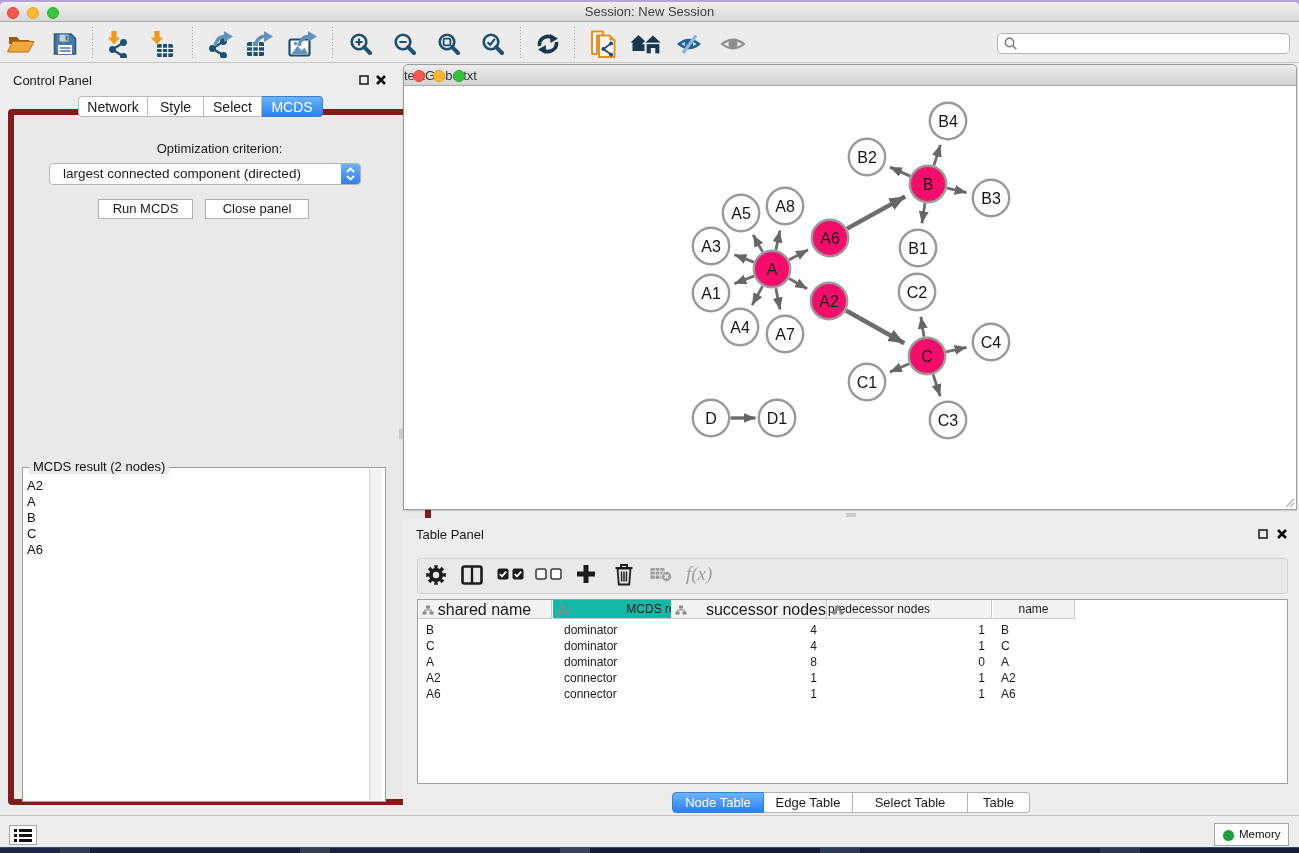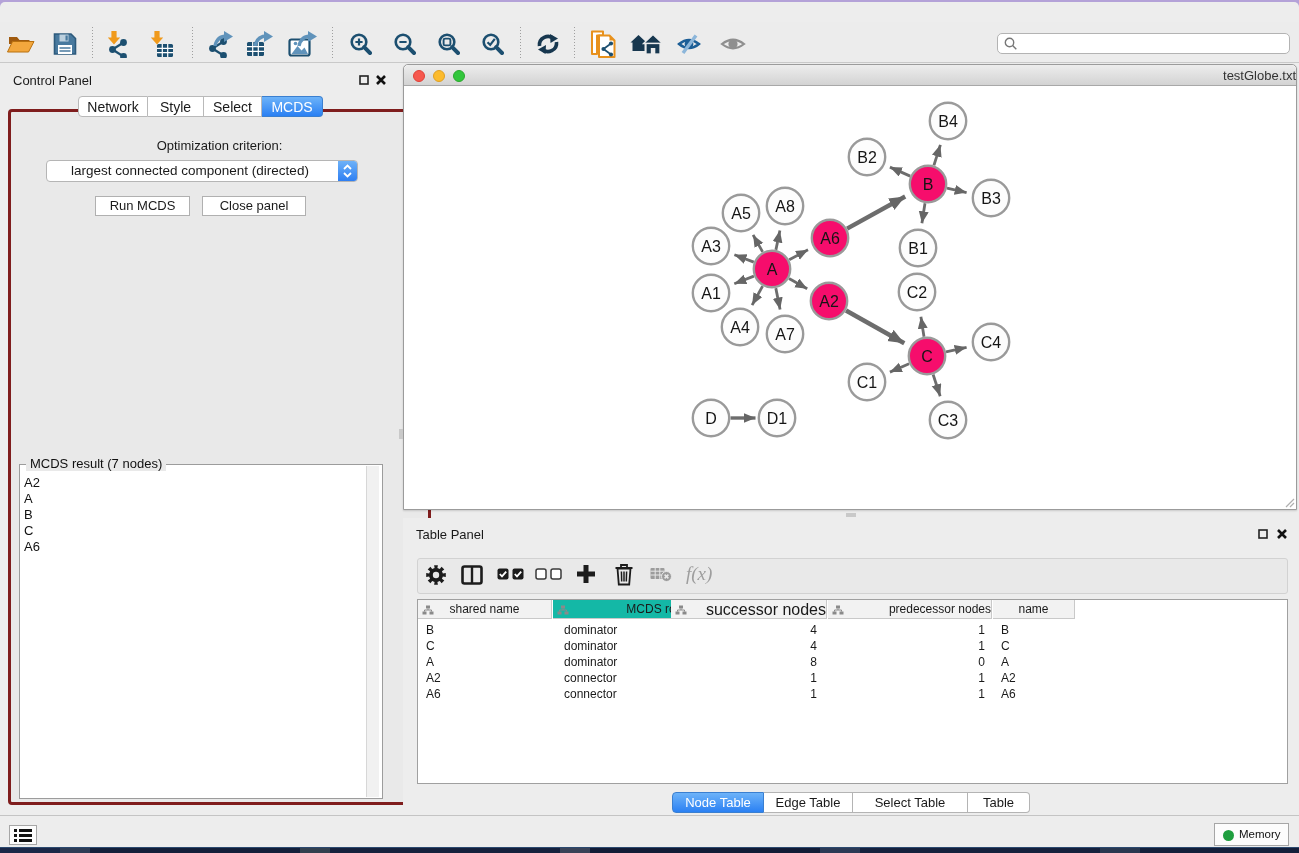--- a/index.html
+++ b/index.html
@@ -5,31 +5,36 @@
 .abs{position:absolute}
 #deskbot{position:absolute;left:0;bottom:0;width:1299px;height:6px;background:linear-gradient(90deg,#1a2747 0 60px,#2e3c55 60px 90px,#141f3a 90px 300px,#33404f 300px 330px,#16213d 330px 560px,#3a4358 560px 590px,#121c36 590px 820px,#2c3a55 820px 860px,#16213d 860px 1100px,#2a3850 1100px 1140px,#141f3a 1140px 1299px);border-top:1px solid #2c4a70}
 #win{position:absolute;left:0;top:2px;width:1299px;height:845px;background:#ededed;border-radius:5px 5px 0 0;overflow:hidden}
 #titlebar{position:absolute;left:0;top:0;width:100%;height:20px;background:linear-gradient(#f0f0f0,#d7d7d7);border-bottom:1px solid #acacac;text-align:center;font-size:13px;color:#3c3c3c;line-height:20px}
 .tl{position:absolute;width:12px;height:12px;border-radius:50%;top:5px}
 #toolbar{position:absolute;left:0;top:20px;width:100%;height:41px;background:#ececec;border-bottom:1px solid #c9c9c9}
 .tsep{position:absolute;top:5px;width:1px;height:32px;background-image:repeating-linear-gradient(#9f9f9f 0 1px,transparent 1px 3px)}
 #search{position:absolute;left:997px;top:11px;width:293px;height:21px;background:#fff;border:1px solid #b3b3b3;border-radius:5px}
 #cpanel{position:absolute;left:0;top:61px;width:403px;height:752px;background:#ededed}
 .tab{position:absolute;top:94px;height:21px;background:#fff;border:1px solid #b9b9b9;border-left:none;font-size:14px;color:#1a1a1a;text-align:center;line-height:20px;z-index:3}
-#tabpanel{position:absolute;left:8px;top:107px;width:423px;height:696px;background:#e9e9e9;border:3px solid #7f1d1d;border-radius:4px}
+#tabpanel{position:absolute;left:8px;top:107px;width:423px;height:696px;background:#e9e9e9;border:6px solid #7f1d1d;border-radius:4px}
 .btn{position:absolute;top:84px;height:20px;background:#fff;border:1px solid #b0b0b0;border-radius:0;font-size:13px;color:#1a1a1a;text-align:center;line-height:18px}
 #gwin{position:absolute;left:403px;top:62px;width:894px;height:446px;background:#fff;border:1px solid #9b9b9b;border-radius:5px 5px 0 0;box-shadow:0 1px 2px rgba(0,0,0,.15)}
-#gtitle{position:absolute;left:0;top:0;width:100%;height:21px;background:linear-gradient(#ededed,#d3d3d3);border-bottom:1px solid #a8a8a8;border-radius:5px 5px 0 0;text-align:right;font-size:13px;color:#333;line-height:21px}
+#gtitle{position:absolute;left:0;top:0;width:100%;height:21px;background:linear-gradient(#ededed,#d3d3d3);border-bottom:1px solid #a8a8a8;border-radius:5px 5px 0 0;text-align:left;font-size:13px;color:#333;line-height:21px}
 #tpanel{position:absolute;left:403px;top:516px;width:896px;height:297px;background:#ededed}
 #ttool{position:absolute;left:14px;top:40px;width:871px;height:36px;background:#e9e9e9;border:1px solid #d2d2d2;border-radius:3px}
 #ttable{position:absolute;left:14px;top:81px;width:871px;height:185px;background:#fff;border:1px solid #a0a0a0}
 .btab{position:absolute;top:274px;height:21px;background:#fff;border:1px solid #b4b4b4;border-left:none;font-size:13px;color:#1a1a1a;text-align:center;line-height:20px}
 #statusbar{position:absolute;left:0;top:813px;width:100%;height:32px;background:#ededed;border-top:1px solid #c4c4c4}
 </style></head><body>
 <div id="win">
+  <div id="titlebar">Session: New Session
+    <div class="tl" style="left:7px;background:#f6584e;border:1px solid #e04038"></div>
+    <div class="tl" style="left:27px;background:#fcbb2d;border:1px solid #dfa023"></div>
+    <div class="tl" style="left:47px;background:#32c63c;border:1px solid #2aa82e"></div>
+  </div>
   <div id="toolbar">
     <svg width="30" height="24" style="position:absolute;left:6px;top:10px">
         <path d="M3,5 h8 l2.5,3 h10 v4 h-20.5 z" fill="#a05a0e"></path>
         <path d="M1.5,20 L6.5,9.5 H28 L22.5,20 z" fill="#f3a73d" stroke="#b8700f" stroke-width="1"></path>
       </svg>
       <svg width="24" height="24" style="position:absolute;left:53px;top:10px">
         <path d="M1.5,2 h16.5 l4.5,4.5 V22 H1.5 z" fill="#48799e" stroke="#2d5a7c" stroke-width="1.6"></path>
         <rect x="6.5" y="2.5" width="9" height="7" fill="#bcd0de"></rect>
         <rect x="12.5" y="3.5" width="2.2" height="5" fill="#48799e"></rect>
         <rect x="5" y="13" width="14" height="9" fill="#fff"></rect>
@@ -151,34 +156,34 @@
         <path d="M2,2 L10,10 M10,2 L2,10" stroke="#111" stroke-width="2.6"></path>
       </svg>
   </div>
   <div class="tab" style="left:78px;width:70px;border-radius:4px 0 0 4px;border-left:1px solid #b9b9b9">Network</div>
   <div class="tab" style="left:148px;width:56px">Style</div>
   <div class="tab" style="left:204px;width:58px">Select</div>
   <div class="tab" style="left:262px;width:61px;border-radius:0 4px 4px 0;background:linear-gradient(#6db3f9,#2a80f3);color:#fff;border-color:#3a7fd0">MCDS</div>
   <div id="tabpanel">
     <div class="abs" style="left:0;top:26px;width:100%;text-align:center;font-size:13px;color:#1a1a1a">Optimization criterion:</div>
     <div class="abs" style="left:35px;top:48px;width:312px;height:22px;background:#fff;border:1px solid #b5b5b5;border-radius:4px;font-size:13.5px;line-height:20px;color:#1a1a1a">
-      <span style="padding-left:24px">largest connected component (directed)</span>
+      <span style="padding-left:13px">largest connected component (directed)</span>
       <div class="abs" style="right:0;top:0;width:19px;height:20px;background:linear-gradient(#6db1f8,#2f7ff2);border-radius:0 3px 3px 0">
         <svg width="19" height="20">
             <path d="M6,8 L9.5,4.5 L13,8" stroke="#fff" stroke-width="1.8" fill="none"></path>
             <path d="M6,12 L9.5,15.5 L13,12" stroke="#fff" stroke-width="1.8" fill="none"></path>
           </svg>
       </div>
     </div>
     <div class="btn" style="left:84px;width:95px">Run MCDS</div>
     <div class="btn" style="left:191px;width:104px">Close panel</div>
     <div class="abs" style="left:8px;top:352px;width:364px;height:335px;border:1px solid #9c9c9c;background:#fff">
       <div class="abs" style="left:346px;top:1px;width:13px;height:331px;background:#f1f1f1;border-left:1px solid #d7d7d7"></div>
       <div class="abs" style="left:4px;top:10px;font-size:13px;line-height:16px;color:#111">A2<br>A<br>B<br>C<br>A6</div>
-      <div class="abs" style="left:6px;top:-9px;background:#e9e9e9;padding:0 4px;font-size:13px;color:#111">MCDS result (7 nodes)</div>
+      <div class="abs" style="left:6px;top:-9px;background:#e9e9e9;padding:0 4px;font-size:13px;color:#111">MCDS result (2 nodes)</div>
     </div>
   </div>
   <div id="gwin">
     <div id="gtitle">testGlobe.txt
       <div class="tl" style="left:9px;top:4.5px;background:#f6584e;border:1px solid #e04038"></div>
       <div class="tl" style="left:29px;top:4.5px;background:#fcbb2d;border:1px solid #dfa023"></div>
       <div class="tl" style="left:49px;top:4.5px;background:#32c63c;border:1px solid #2aa82e"></div>
     </div>
     <svg width="891" height="423" style="position:absolute;left:1px;top:22px" font-family="Liberation Sans">
         <defs>
@@ -299,39 +304,39 @@
         <rect x="0.5" y="2" width="14" height="11" rx="1" fill="#9c9c9c"></rect>
         <line x1="5.2" y1="2" x2="5.2" y2="13" stroke="#e8e8e8" stroke-width="1"></line>
         <line x1="9.8" y1="2" x2="9.8" y2="13" stroke="#e8e8e8" stroke-width="1"></line>
         <line x1="0.5" y1="5.2" x2="14.5" y2="5.2" stroke="#e8e8e8" stroke-width="1"></line>
         <line x1="0.5" y1="9" x2="14.5" y2="9" stroke="#e8e8e8" stroke-width="1"></line>
         <circle cx="16.5" cy="10.5" r="5" fill="#9c9c9c" stroke="#e8e8e8" stroke-width="1"></circle>
         <path d="M14.6,8.6 L18.4,12.4 M18.4,8.6 L14.6,12.4" stroke="#e8e8e8" stroke-width="1.6"></path>
       </svg>
       <div style="position:absolute;left:283px;top:45px;width:36px;font:italic 19px 'Liberation Serif',serif;color:#9e9e9e">f(x)</div>
     <div id="ttable">
-        <div style="position:absolute;left:0px;top:0;width:134px;height:19px;background:#f2f2f2;border-right:1px solid #c9c9c9;border-bottom:1px solid #c9c9c9;text-align:center;line-height:19px;font-size:12px;color:#1a1a1a">shared name<svg width="12" height="10" style="position:absolute;left:4px;top:5px">
+        <div style="position:absolute;left:0px;top:0;width:134px;height:19px;background:#f2f2f2;border-right:1px solid #c9c9c9;border-bottom:1px solid #c9c9c9;text-align:center;line-height:19px;font-size:16px;color:#1a1a1a">shared name<svg width="12" height="10" style="position:absolute;left:4px;top:5px">
             <rect x="4" y="0.5" width="4" height="3" fill="#8a8a8a"></rect>
             <rect x="0.5" y="6.5" width="4" height="3" fill="#8a8a8a"></rect>
             <rect x="7.5" y="6.5" width="4" height="3" fill="#8a8a8a"></rect>
             <path d="M6,3.5 V5 M2.5,6.5 V5 H9.5 V6.5" stroke="#8a8a8a" stroke-width="1" fill="none"></path>
           </svg></div>
         <div style="position:absolute;left:135px;top:0;width:133px;height:19px;background:#14b8a6;border-right:1px solid #c9c9c9;border-bottom:1px solid #c9c9c9;text-align:right;line-height:19px;font-size:12px;color:#1a1a1a">MCDS role<svg width="12" height="10" style="position:absolute;left:4px;top:5px">
             <rect x="4" y="0.5" width="4" height="3" fill="#8a8a8a"></rect>
             <rect x="0.5" y="6.5" width="4" height="3" fill="#8a8a8a"></rect>
             <rect x="7.5" y="6.5" width="4" height="3" fill="#8a8a8a"></rect>
             <path d="M6,3.5 V5 M2.5,6.5 V5 H9.5 V6.5" stroke="#8a8a8a" stroke-width="1" fill="none"></path>
           </svg></div>
         <div style="position:absolute;left:253px;top:0;width:156px;height:19px;background:#f2f2f2;border-right:1px solid #c9c9c9;border-bottom:1px solid #c9c9c9;text-align:right;line-height:19px;font-size:16px;color:#1a1a1a">successor nodes<svg width="12" height="10" style="position:absolute;left:4px;top:5px">
             <rect x="4" y="0.5" width="4" height="3" fill="#8a8a8a"></rect>
             <rect x="0.5" y="6.5" width="4" height="3" fill="#8a8a8a"></rect>
             <rect x="7.5" y="6.5" width="4" height="3" fill="#8a8a8a"></rect>
             <path d="M6,3.5 V5 M2.5,6.5 V5 H9.5 V6.5" stroke="#8a8a8a" stroke-width="1" fill="none"></path>
           </svg></div>
-        <div style="position:absolute;left:410px;top:0;width:164px;height:19px;background:#f2f2f2;border-right:1px solid #c9c9c9;border-bottom:1px solid #c9c9c9;text-align:right;line-height:19px;font-size:12px;color:#1a1a1a">predecessor nodes<svg width="12" height="10" style="position:absolute;left:4px;top:5px">
+        <div style="position:absolute;left:410px;top:0;width:164px;height:19px;background:#f2f2f2;border-right:1px solid #c9c9c9;border-bottom:1px solid #c9c9c9;text-align:left;line-height:19px;font-size:12px;color:#1a1a1a">predecessor nodes<svg width="12" height="10" style="position:absolute;left:4px;top:5px">
             <rect x="4" y="0.5" width="4" height="3" fill="#8a8a8a"></rect>
             <rect x="0.5" y="6.5" width="4" height="3" fill="#8a8a8a"></rect>
             <rect x="7.5" y="6.5" width="4" height="3" fill="#8a8a8a"></rect>
             <path d="M6,3.5 V5 M2.5,6.5 V5 H9.5 V6.5" stroke="#8a8a8a" stroke-width="1" fill="none"></path>
           </svg></div>
         <div style="position:absolute;left:575px;top:0;width:82px;height:19px;background:#f2f2f2;border-right:1px solid #c9c9c9;border-bottom:1px solid #c9c9c9;text-align:center;line-height:19px;font-size:12px;color:#1a1a1a">name</div>
         <div style="position:absolute;top:22px;left:0;width:870px;height:16px;font-size:12px;color:#1a1a1a;line-height:16px">
           <span style="position:absolute;left:8px">B</span>
           <span style="position:absolute;left:146px">dominator</span>
           <span style="position:absolute;left:253px;width:146px;text-align:right">4</span>

